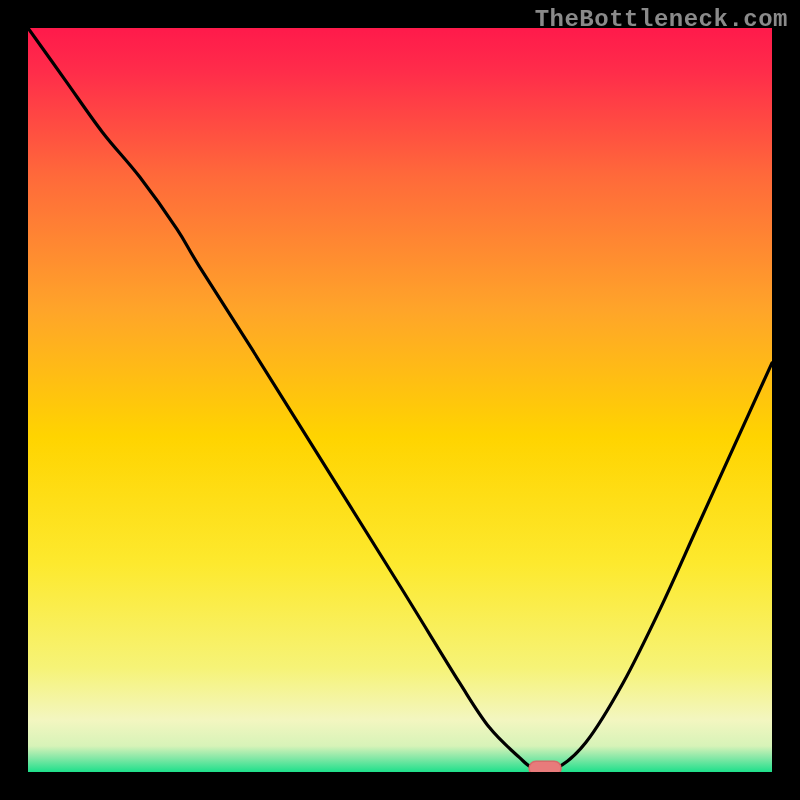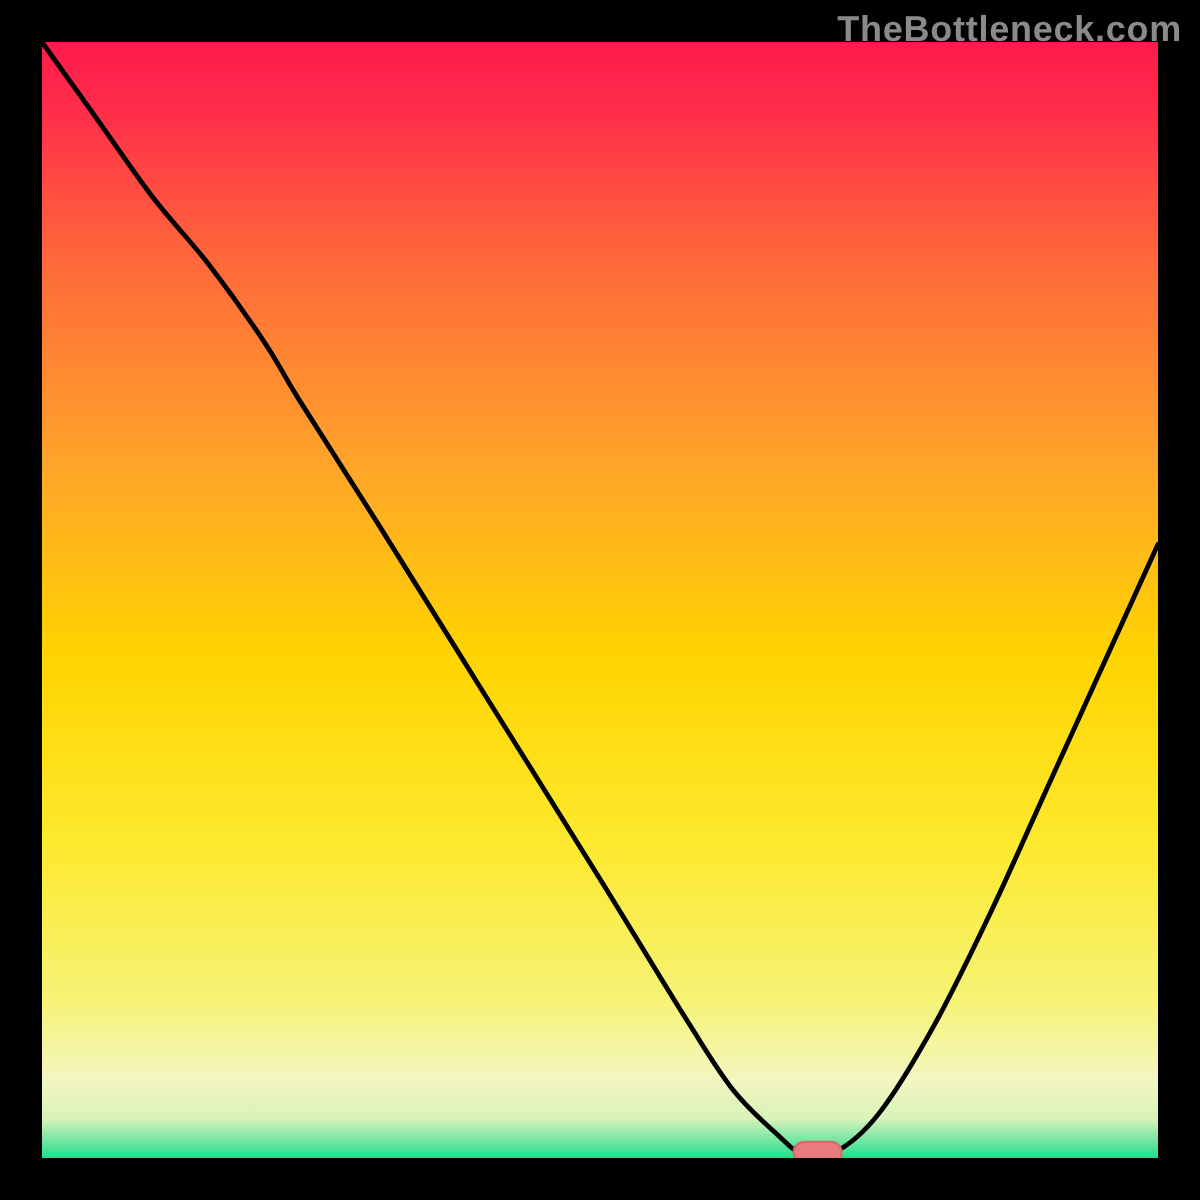--- a/index.html
+++ b/index.html
@@ -23,21 +23,21 @@
     left: 28px;
     top: 28px;
     width: 744px;
     height: 744px;
     overflow: hidden;
   }
   .watermark {
     position: absolute;
     top: 6px;
     right: 12px;
-    font-family: Liberation Sans, sans-serif;
+    font-family: Liberation Mono, monospace;
     font-size: 24px;
     font-weight: 600;
     color: #8a8a8a;
     letter-spacing: 0.5px;
   }
   svg {
     display: block;
   }
 </style>
 </head>

